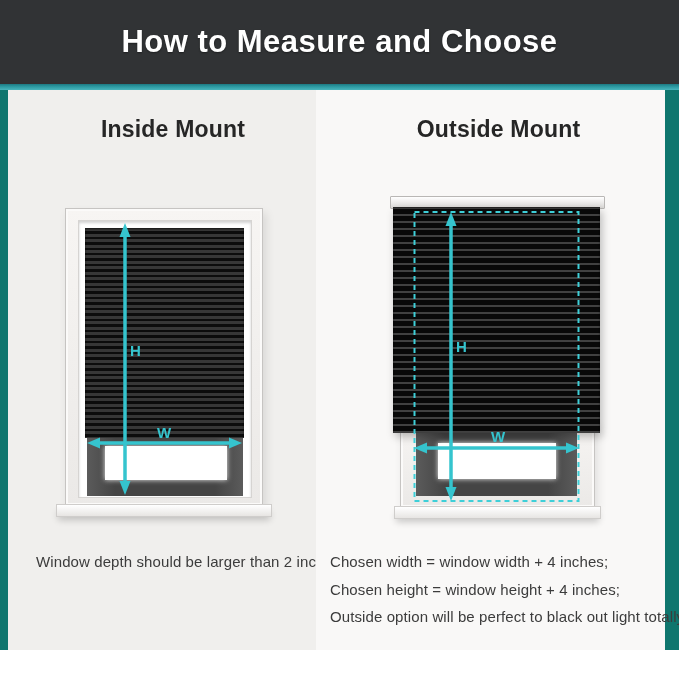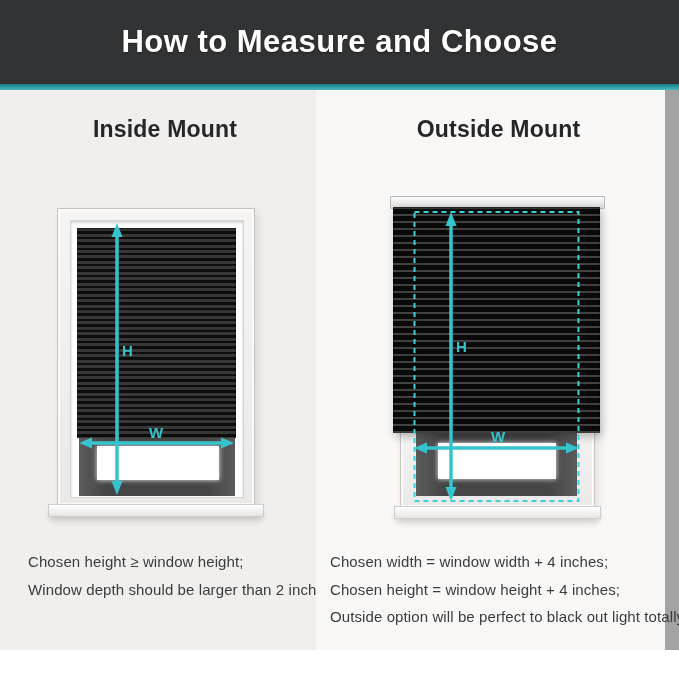--- a/index.html
+++ b/index.html
@@ -1,35 +1,35 @@
 <!DOCTYPE html>
 <html><head>
 <meta charset="utf-8">
 <style>
   html,body{margin:0;padding:0;background:#ffffff;}
   .canvas{
     position:relative;width:679px;height:650px;overflow:hidden;
-    background:#a3a3a3;font-family:"Liberation Sans",sans-serif;
+    background:#0f766e;font-family:"Liberation Sans",sans-serif;
   }
   
   .header{
     position:absolute;left:0;top:0;width:679px;height:84px;
     background:#313335;display:flex;align-items:center;justify-content:center;
   }
   .header-title{
     color:#ffffff;font-size:31px;font-weight:700;letter-spacing:.5px;
     text-shadow:0 1px 2px rgba(0,0,0,.4);
   }
   .accent-bar{
     position:absolute;left:0;top:84px;width:679px;height:6px;
     background:linear-gradient(180deg,#1d7a83 0%,#2d9ba3 45%,#49b6bd 100%);
   }
   
   .col{position:absolute;top:90px;height:589px;}
-  .col-left{left:0;width:330px;background:#f0efed;}
+  .col-left{left:8px;width:330px;background:#f0efed;}
   .col-right{left:316px;width:349px;background:#f9f8f7;}
   .panel-heading{
     position:absolute;top:26px;left:0;width:100%;text-align:center;
     font-size:23px;font-weight:700;color:#262626;letter-spacing:.2px;
   }
   .col-right .panel-heading{transform:translateX(8px);}
   
   .abs{position:absolute;}
   .win-frame{
     background:linear-gradient(180deg,#f7f5f3,#ebe9e7);
@@ -100,21 +100,20 @@
       <g stroke="#35C4CE" fill="#35C4CE">
         <line x1="90" y1="353" x2="223" y2="353" stroke-width="3.5"></line>
         <polygon points="79,353 92,347.5 92,358.5" stroke="none"></polygon>
         <polygon points="234,353 221,347.5 221,358.5" stroke="none"></polygon>
       </g>
       <text x="122" y="266" fill="#35C4CE">H</text>
       <text x="156" y="348" fill="#35C4CE" text-anchor="middle">W</text>
     </svg>
 
     <div class="notes">
-      <div>Chosen height ≥ window height;</div>
       <div>Window depth should be larger than 2 inches.</div>
     </div>
   </div>
 
   <div class="col col-right">
     <div class="panel-heading">Outside Mount</div>
 
     <div class="abs win-frame" style="left:84px;top:330px;width:193px;height:86px;"></div>
     <div class="abs recess" style="left:100px;top:336px;width:161px;height:70px;"></div>
     <div class="abs opening" style="left:122px;top:353px;width:118px;height:36px;"></div>

